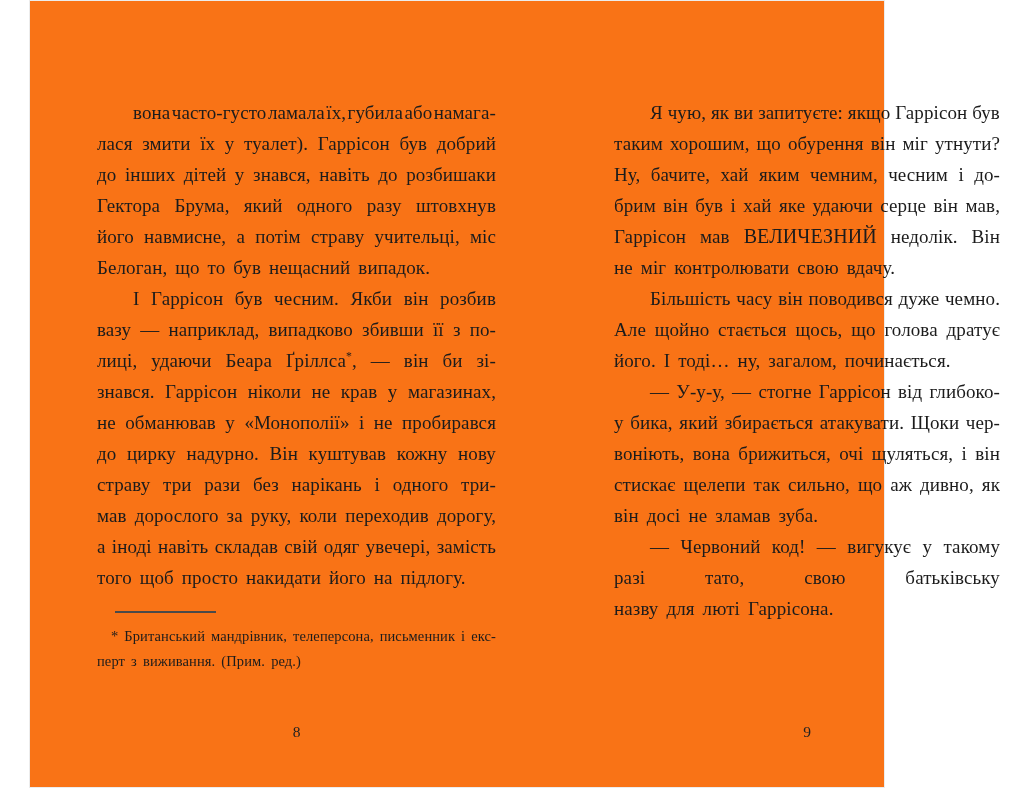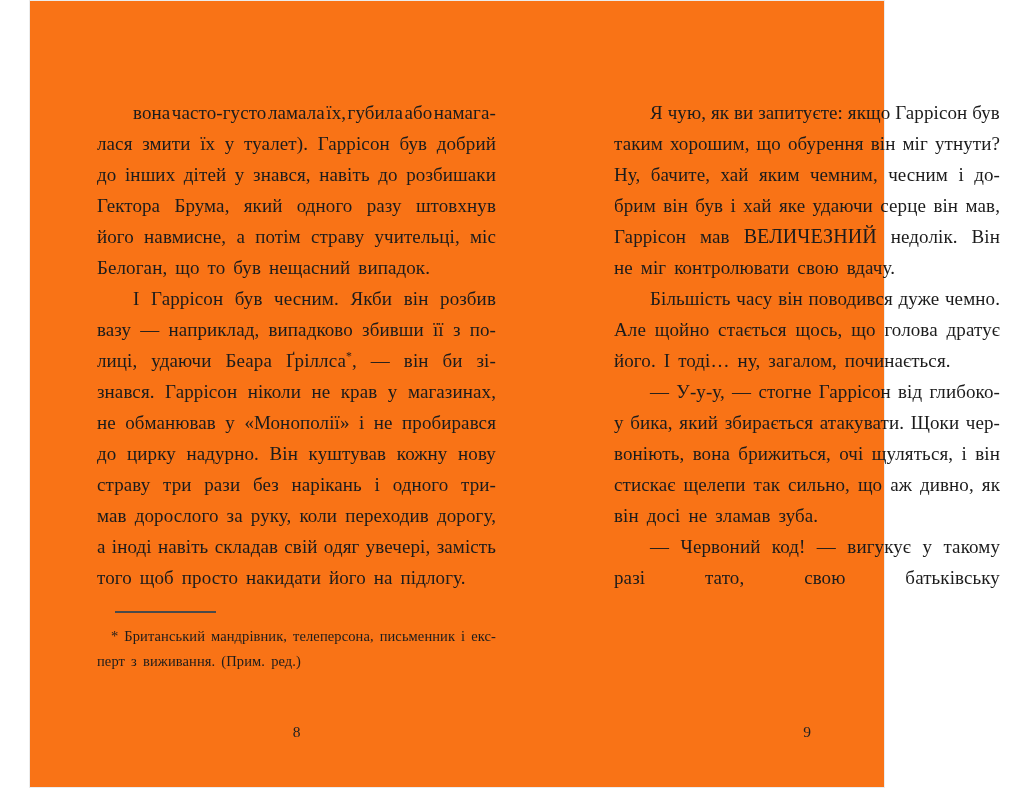--- a/index.html
+++ b/index.html
@@ -401,20 +401,26 @@
           <span class="w">вигукує</span>
           <span class="w">у</span>
           <span class="w">такому</span>
         </div>
         <div class="line">
           <span class="w">разі</span>
           <span class="w">тато,</span>
           <span class="w">свою</span>
           <span class="w">батьківську</span>
         </div>
+        <div class="line last">
+          <span class="w">назву</span>
+          <span class="w">для</span>
+          <span class="w">люті</span>
+          <span class="w">Гаррісона.</span>
+        </div>
       </div>
     </div>
 
   <div class="pagenum left">8</div>
 
   <div class="pagenum right">9</div>
 
 </div>
 
 </body></html>

